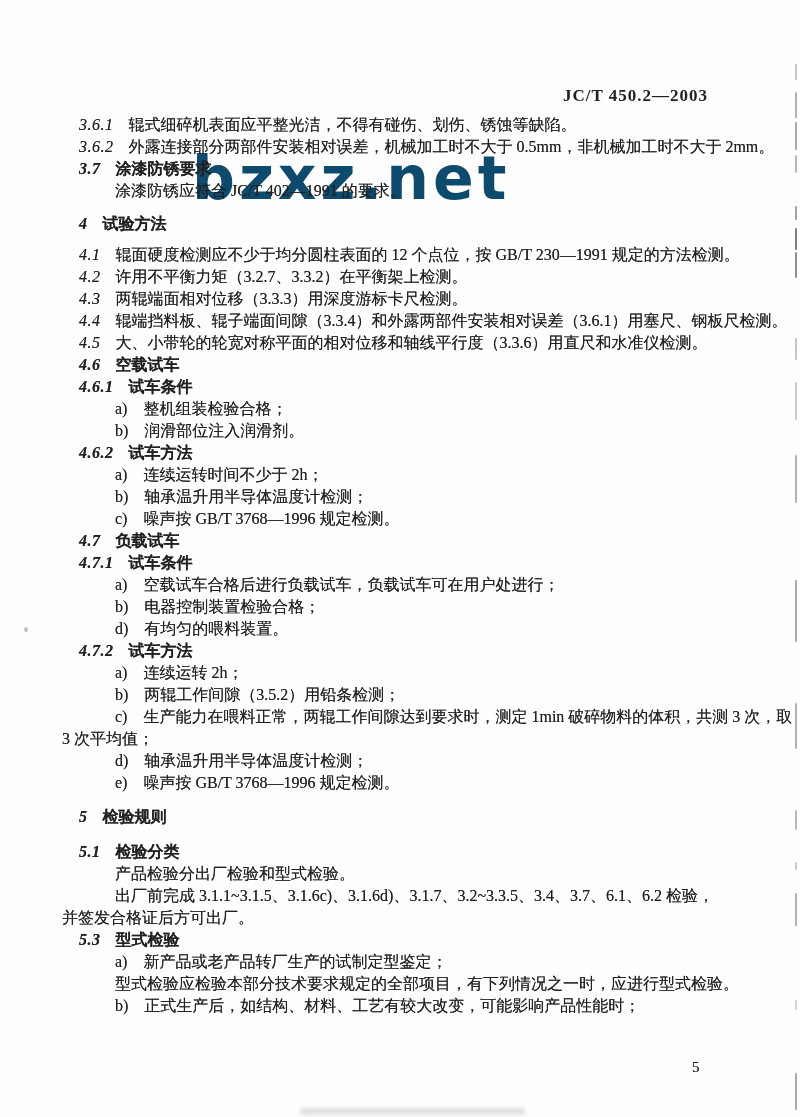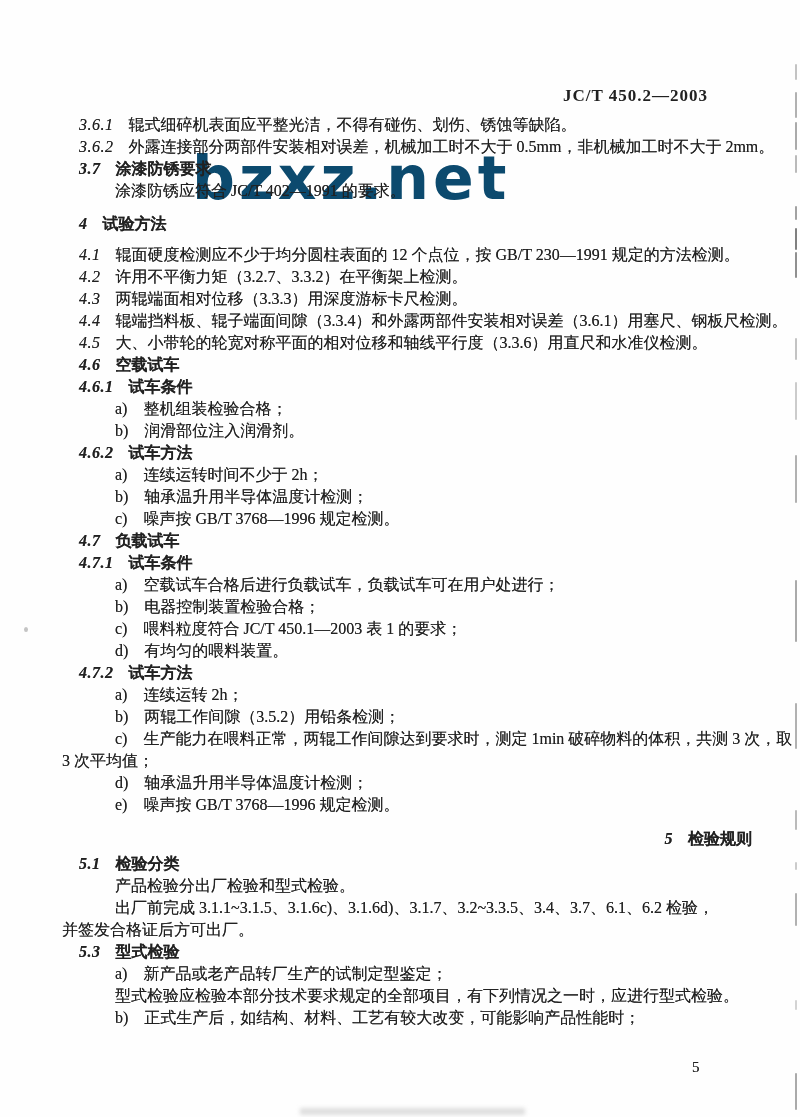--- a/index.html
+++ b/index.html
@@ -36,21 +36,21 @@
   }
   .ind1{padding-left:17px;}   
   .ind2{padding-left:53px;}   
   .ind0{padding-left:0;}      
   .bold{font-weight:bold;}
   .num{margin-right:15px;letter-spacing:0.5px;font-style:italic;}
   .marker{margin-right:16px;}
   .sp-above-lg{margin-top:11px;}
   .sp-below-lg{margin-bottom:9px;}
   .sp-above-xl{margin-top:12px;}
-  .sp-below-xl{margin-bottom:3px;text-align:right;}
+  .sp-below-xl{margin-bottom:13px;}
   .page-number{
     position:absolute;top:1059px;left:692px;
     font-size:15px;z-index:2;
     text-shadow:0 0 0.4px rgba(33,33,33,0.7);
   }
   .edge-tick{
     position:absolute;left:795px;width:2px;
     background:#555;border-radius:1px;z-index:3;
   }
   .bottom-smudge{
@@ -92,21 +92,20 @@
     <div class="row ind2"><span class="marker">b)</span><span>润滑部位注入润滑剂。</span></div>
     <div class="row ind1 bold"><span class="num">4.6.2</span><span>试车方法</span></div>
     <div class="row ind2"><span class="marker">a)</span><span>连续运转时间不少于 2h；</span></div>
     <div class="row ind2"><span class="marker">b)</span><span>轴承温升用半导体温度计检测；</span></div>
     <div class="row ind2"><span class="marker">c)</span><span>噪声按 GB/T 3768—1996 规定检测。</span></div>
 
     <div class="row ind1 bold"><span class="num">4.7</span><span>负载试车</span></div>
     <div class="row ind1 bold"><span class="num">4.7.1</span><span>试车条件</span></div>
     <div class="row ind2"><span class="marker">a)</span><span>空载试车合格后进行负载试车，负载试车可在用户处进行；</span></div>
     <div class="row ind2"><span class="marker">b)</span><span>电器控制装置检验合格；</span></div>
-    <div class="row ind2"><span class="marker">c)</span><span>喂料粒度符合 JC/T 450.1—2003 表 1 的要求；</span></div>
     <div class="row ind2"><span class="marker">d)</span><span>有均匀的喂料装置。</span></div>
     <div class="row ind1 bold"><span class="num">4.7.2</span><span>试车方法</span></div>
     <div class="row ind2"><span class="marker">a)</span><span>连续运转 2h；</span></div>
     <div class="row ind2"><span class="marker">b)</span><span>两辊工作间隙（3.5.2）用铅条检测；</span></div>
     <div class="row ind2"><span class="marker">c)</span><span>生产能力在喂料正常，两辊工作间隙达到要求时，测定 1min 破碎物料的体积，共测 3 次，取</span></div>
     <div class="row ind0"><span>3 次平均值；</span></div>
     <div class="row ind2"><span class="marker">d)</span><span>轴承温升用半导体温度计检测；</span></div>
     <div class="row ind2"><span class="marker">e)</span><span>噪声按 GB/T 3768—1996 规定检测。</span></div>
 
     <div class="row ind1 bold sp-above-xl sp-below-xl"><span class="num">5</span><span>检验规则</span></div>

